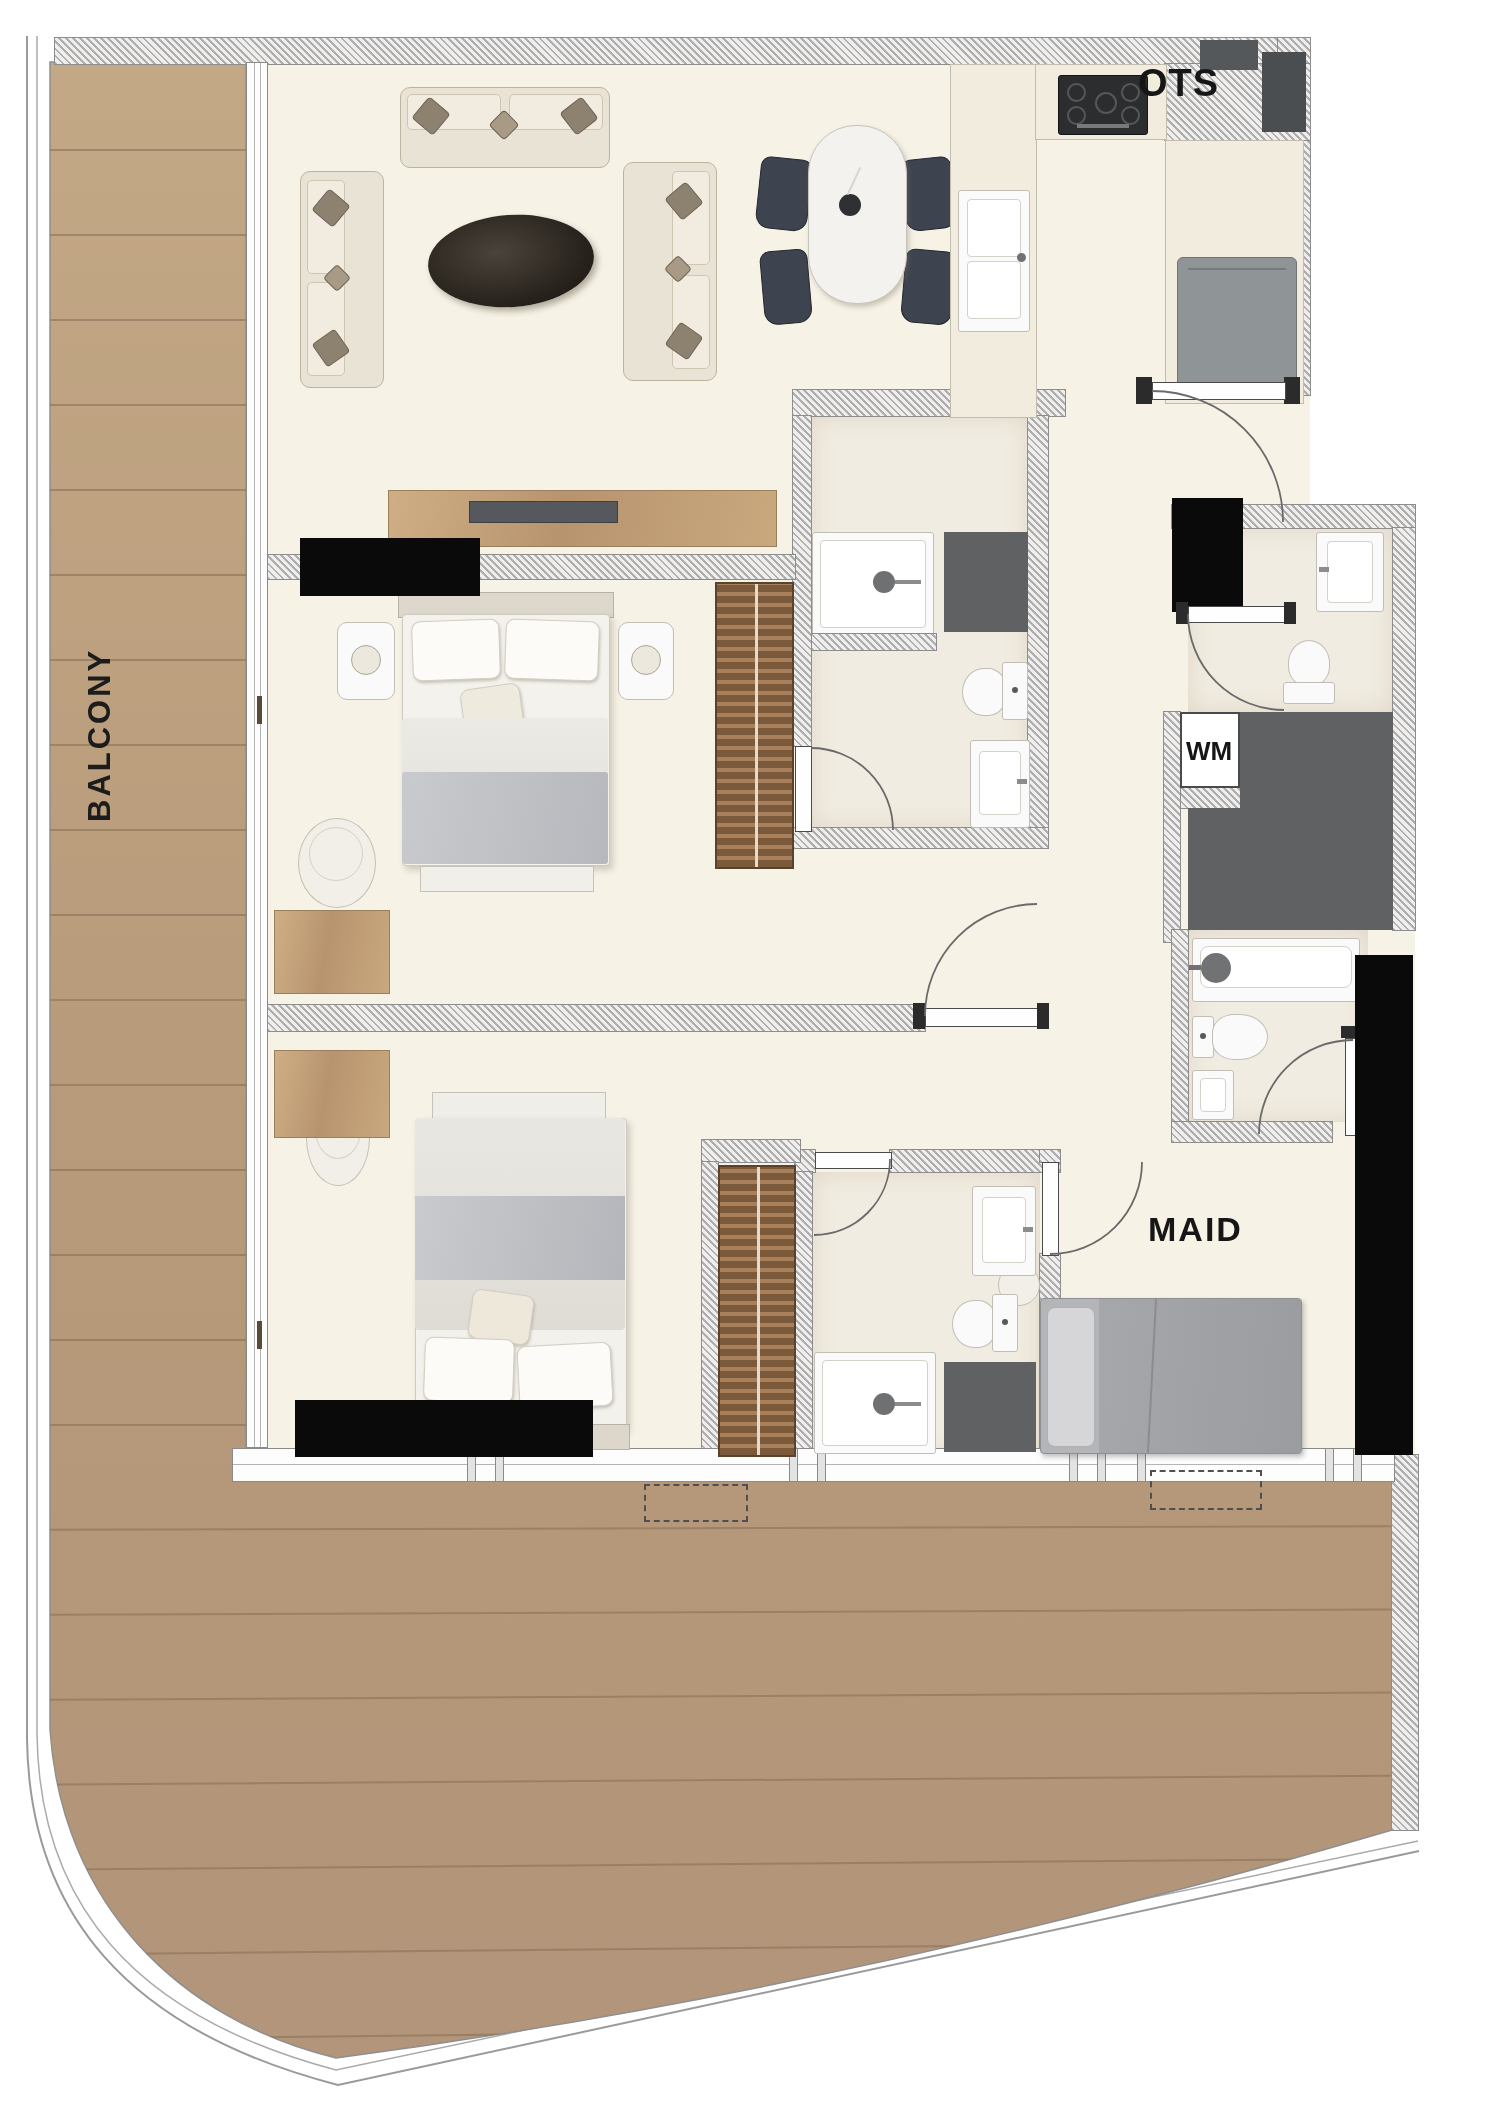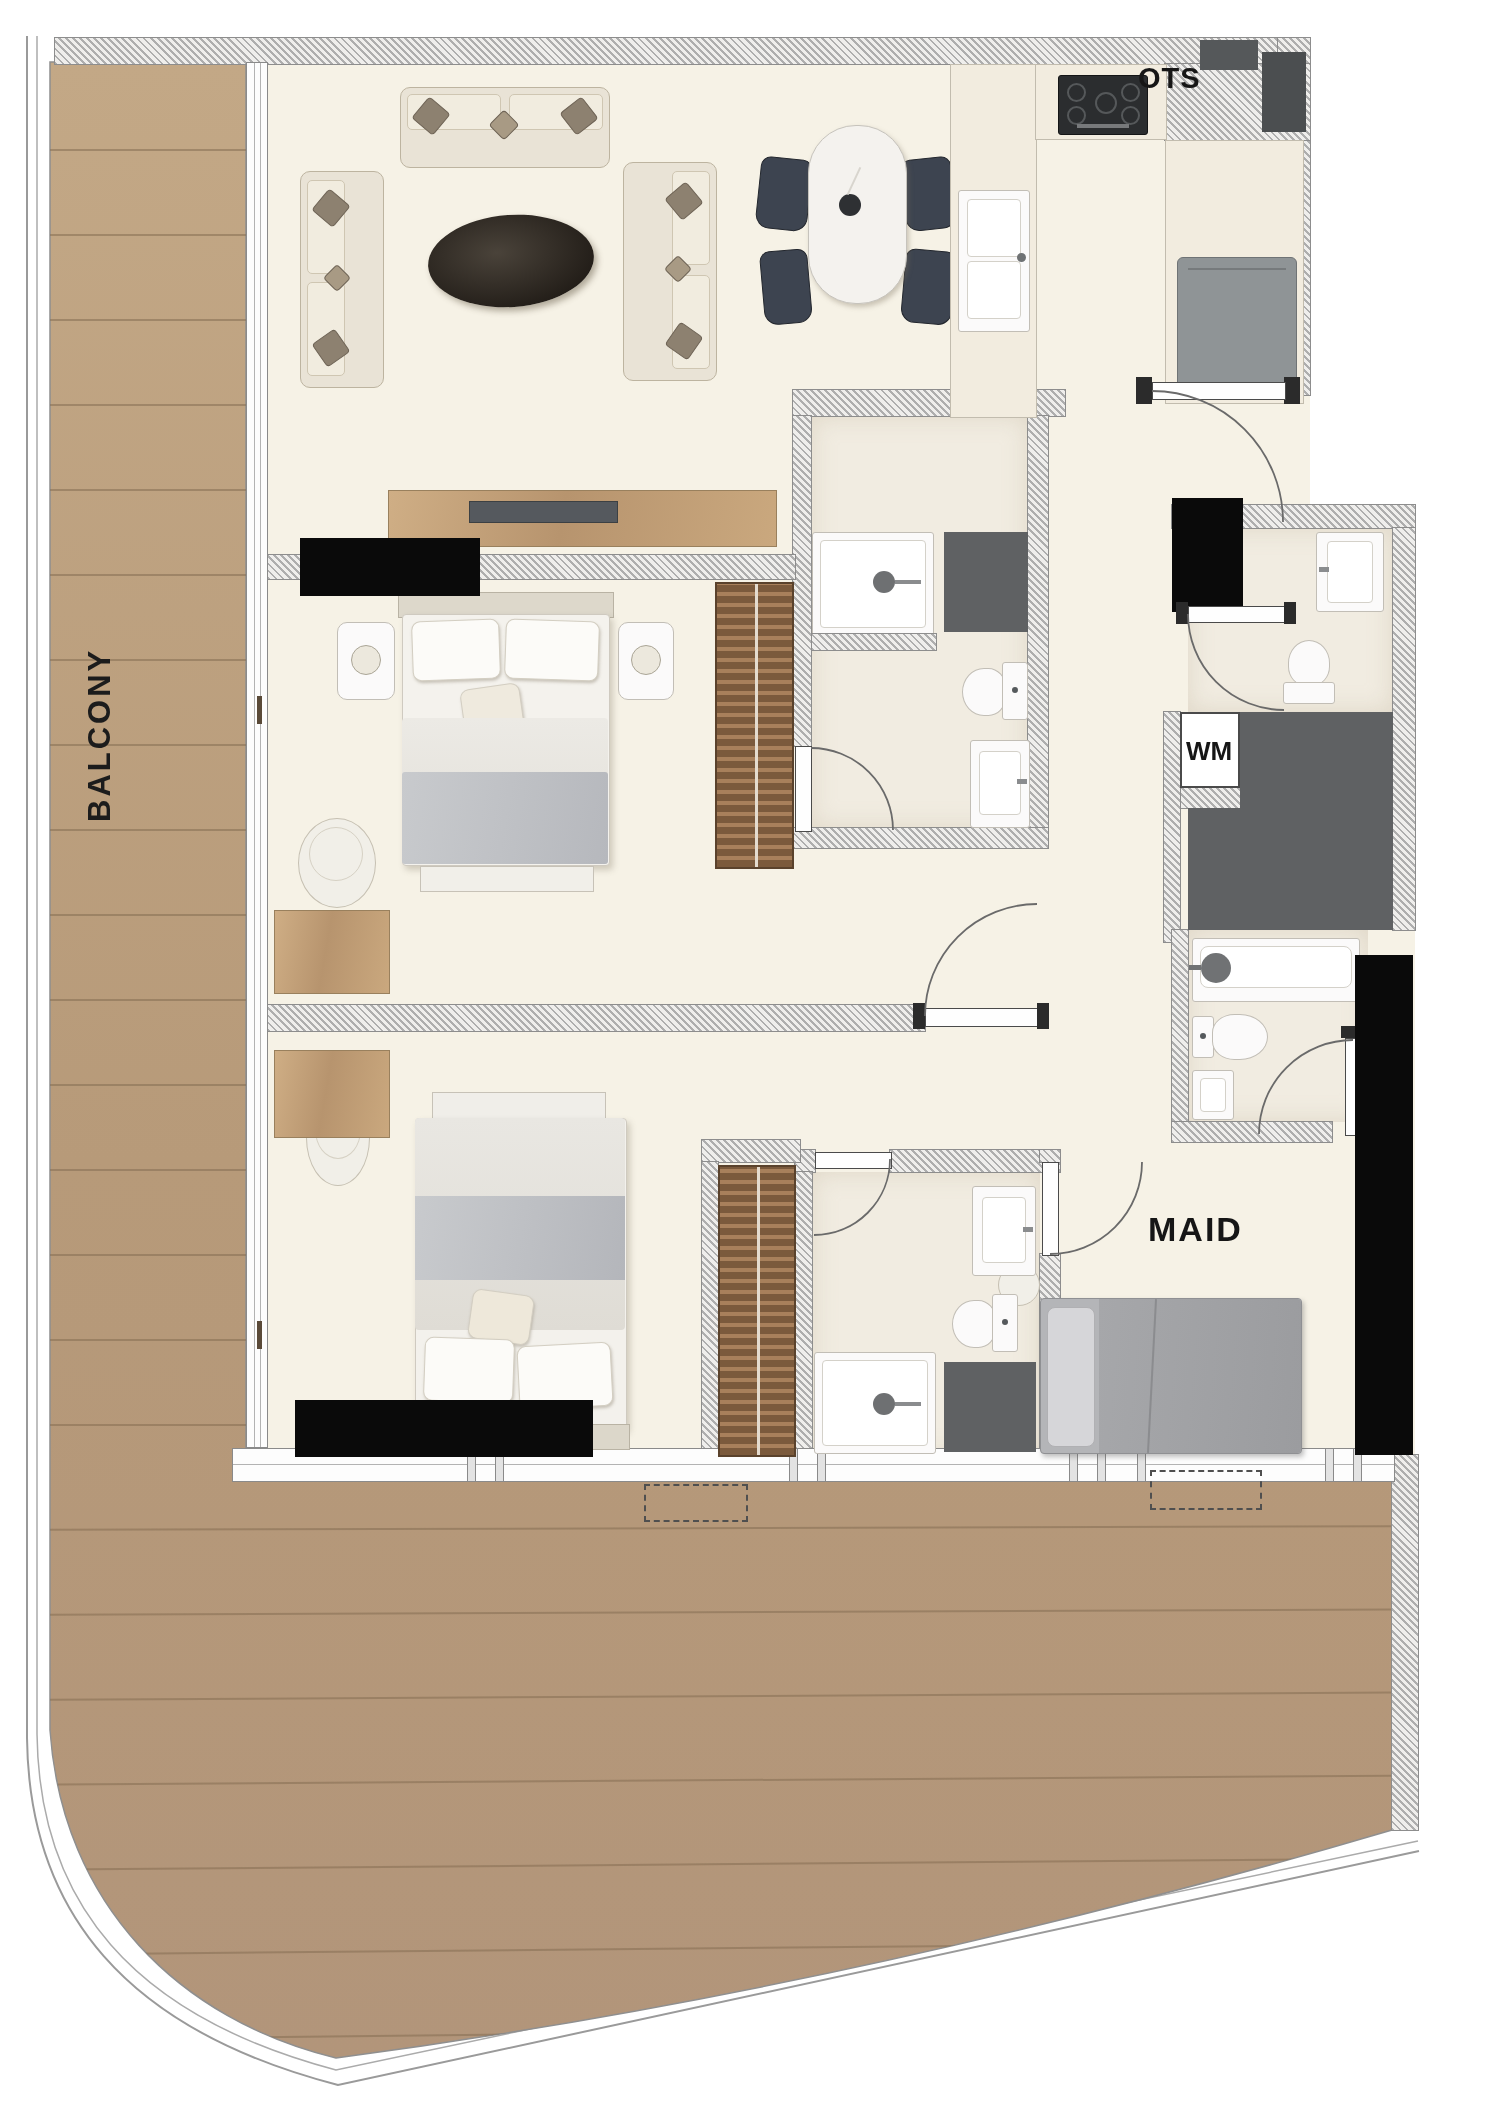--- a/index.html
+++ b/index.html
@@ -177,21 +177,21 @@
     <div class="abs" style="left:62px;top:7px;width:15px;height:15px;border-radius:50%;border:2px solid #55585a;"></div>
     <div class="abs" style="left:62px;top:30px;width:15px;height:15px;border-radius:50%;border:2px solid #55585a;"></div>
     <div class="abs" style="left:18px;top:48px;width:52px;height:4px;background:#77797b;"></div>
   </div>
   <div class="abs" style="left:1200px;top:40px;width:58px;height:30px;background:#55585a;"></div>
   <div class="abs" style="left:1262px;top:52px;width:44px;height:80px;background:#4b4e50;"></div>
   <div class="abs counter" style="left:1165px;top:140px;width:137px;height:262px;"></div>
   <div class="abs" style="left:1177px;top:257px;width:118px;height:138px;background:#8f9496;border:1px solid #6f7375;border-radius:6px;">
     <div class="abs" style="left:10px;top:10px;width:98px;height:2px;background:#767a7c;"></div>
   </div>
-  <div class="abs lbl" style="left:1138px;top:62px;font-size:29px;letter-spacing:1px;">OTS</div>
+  <div class="abs lbl" style="left:1138px;top:62px;font-size:38px;letter-spacing:1px;">OTS</div>
 
   <div class="abs jamb" style="left:1136px;top:377px;width:16px;height:27px;"></div>
   <div class="abs jamb" style="left:1284px;top:377px;width:16px;height:27px;"></div>
   <div class="abs leaf" style="left:1152px;top:382px;width:132px;height:16px;"></div>
 
   <div class="abs" style="left:398px;top:592px;width:214px;height:24px;background:#ddd8cb;border:1px solid #b9b3a4;"></div>
   <div class="abs" style="left:402px;top:614px;width:206px;height:250px;background:#f4f2ed;border:1px solid #cfcac0;border-radius:4px;box-shadow:3px 4px 6px rgba(120,110,90,.3);"></div>
   <div class="pillow" style="left:412px;top:620px;width:86px;height:58px;transform:rotate(-2deg);"></div>
   <div class="pillow" style="left:505px;top:620px;width:92px;height:58px;transform:rotate(2deg);"></div>
   <div class="pillow" style="left:462px;top:686px;width:58px;height:44px;background:#efeade;transform:rotate(-8deg);"></div>

